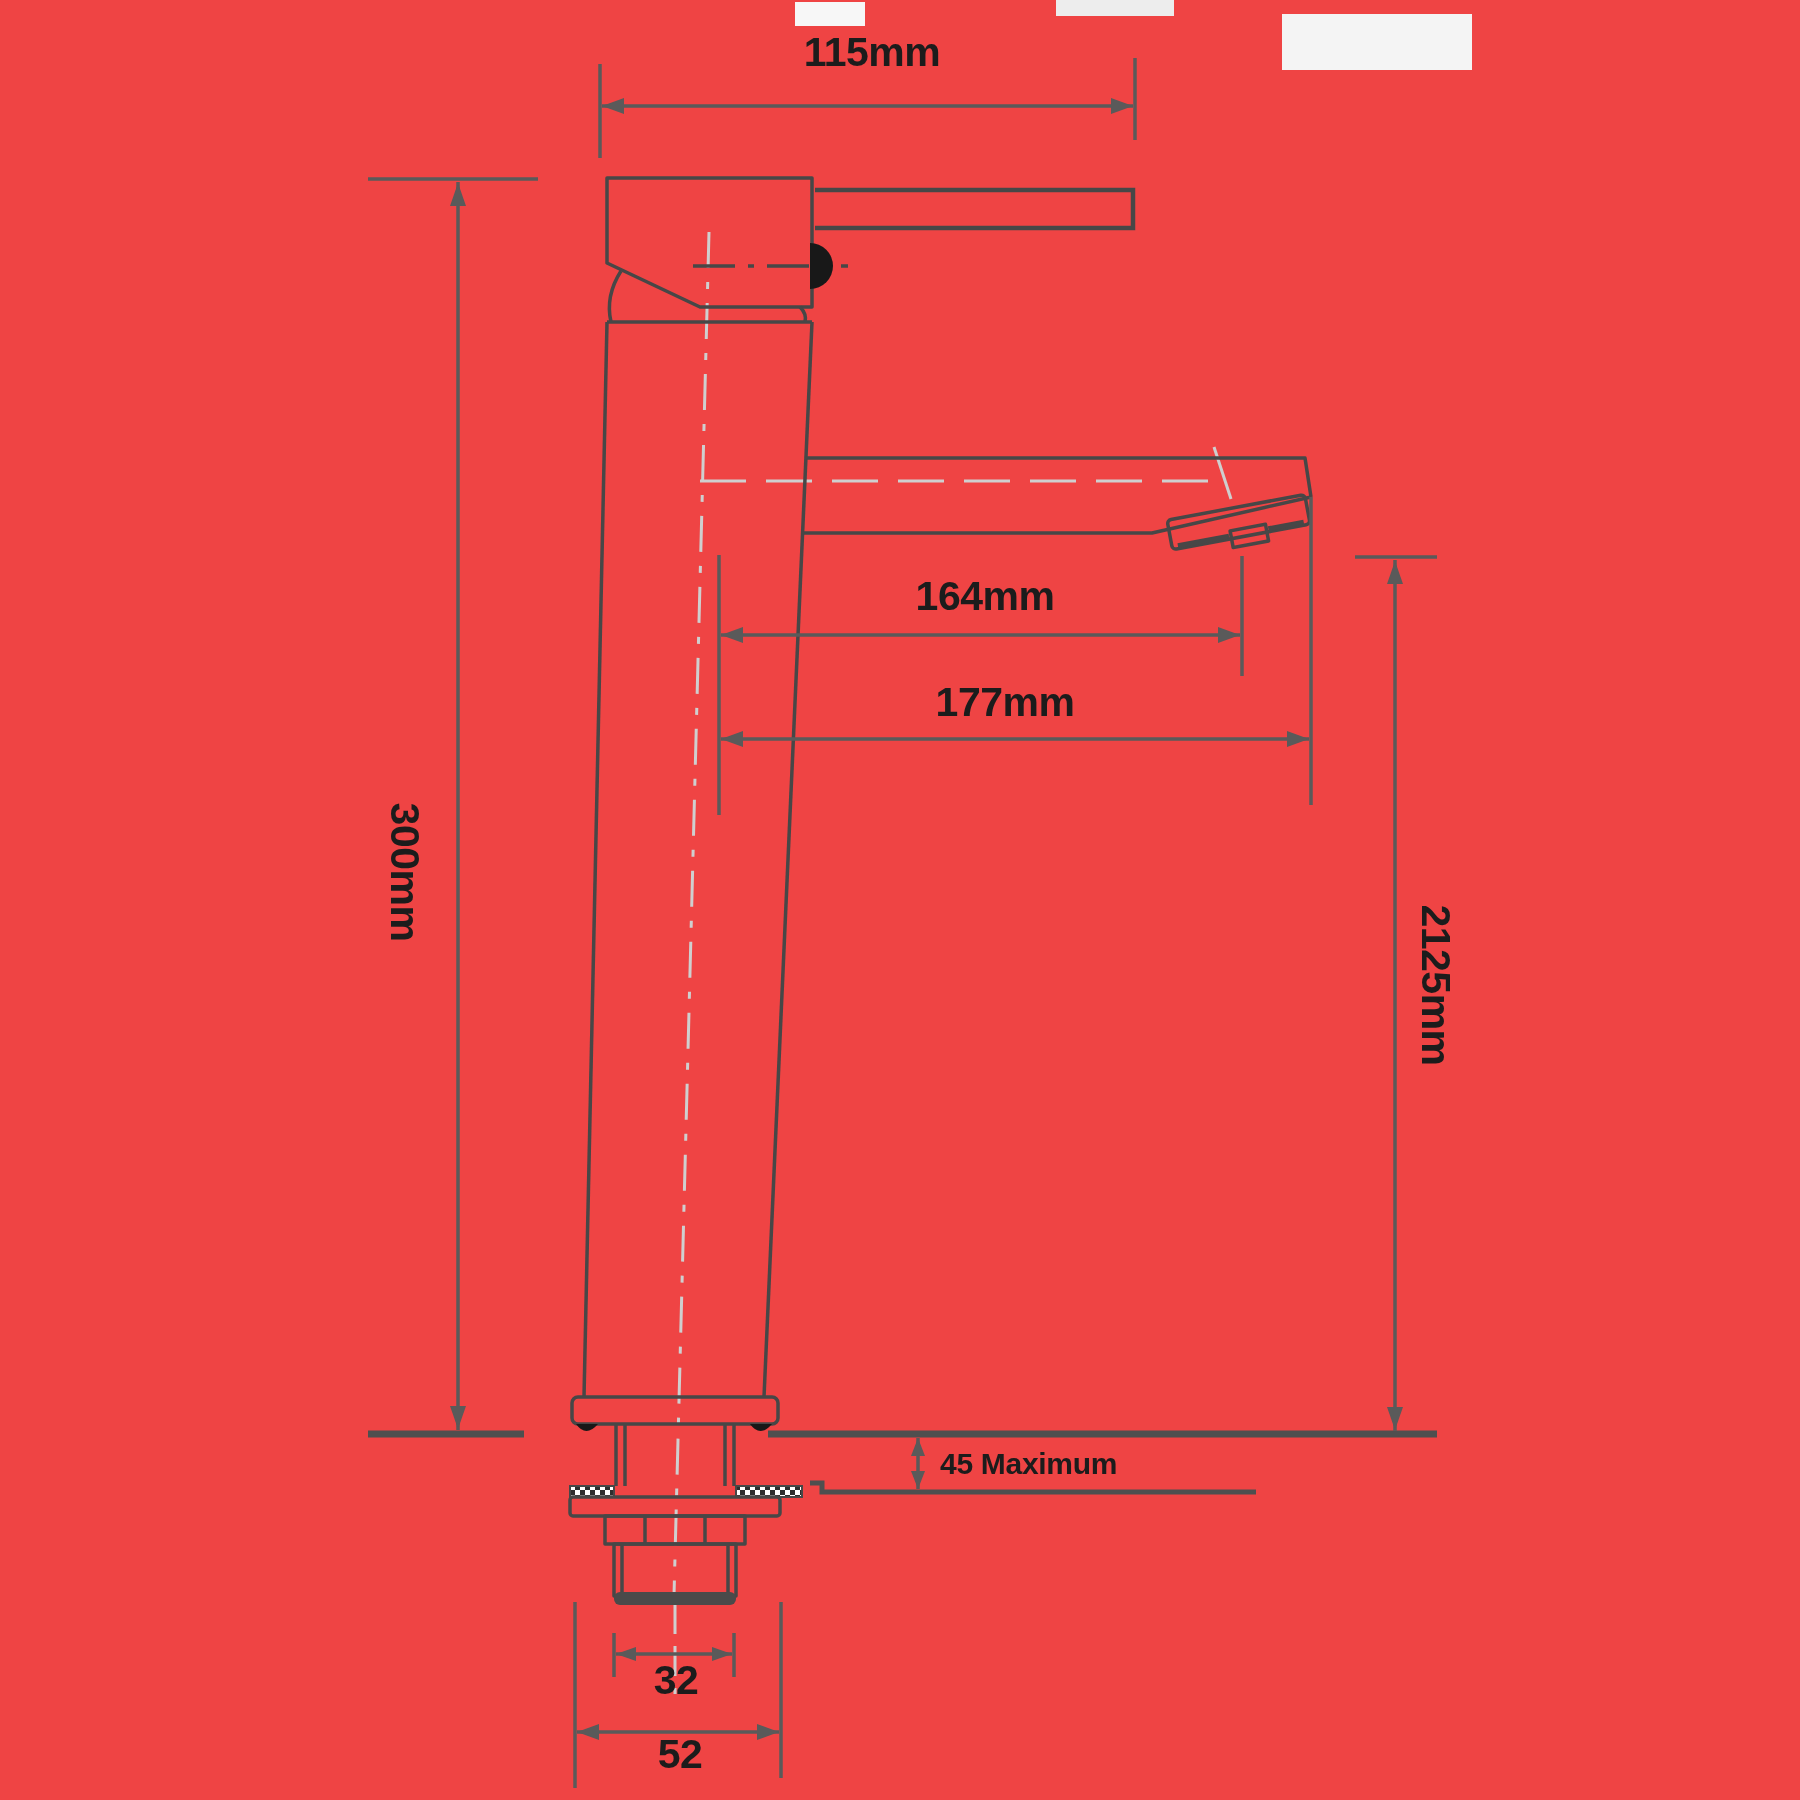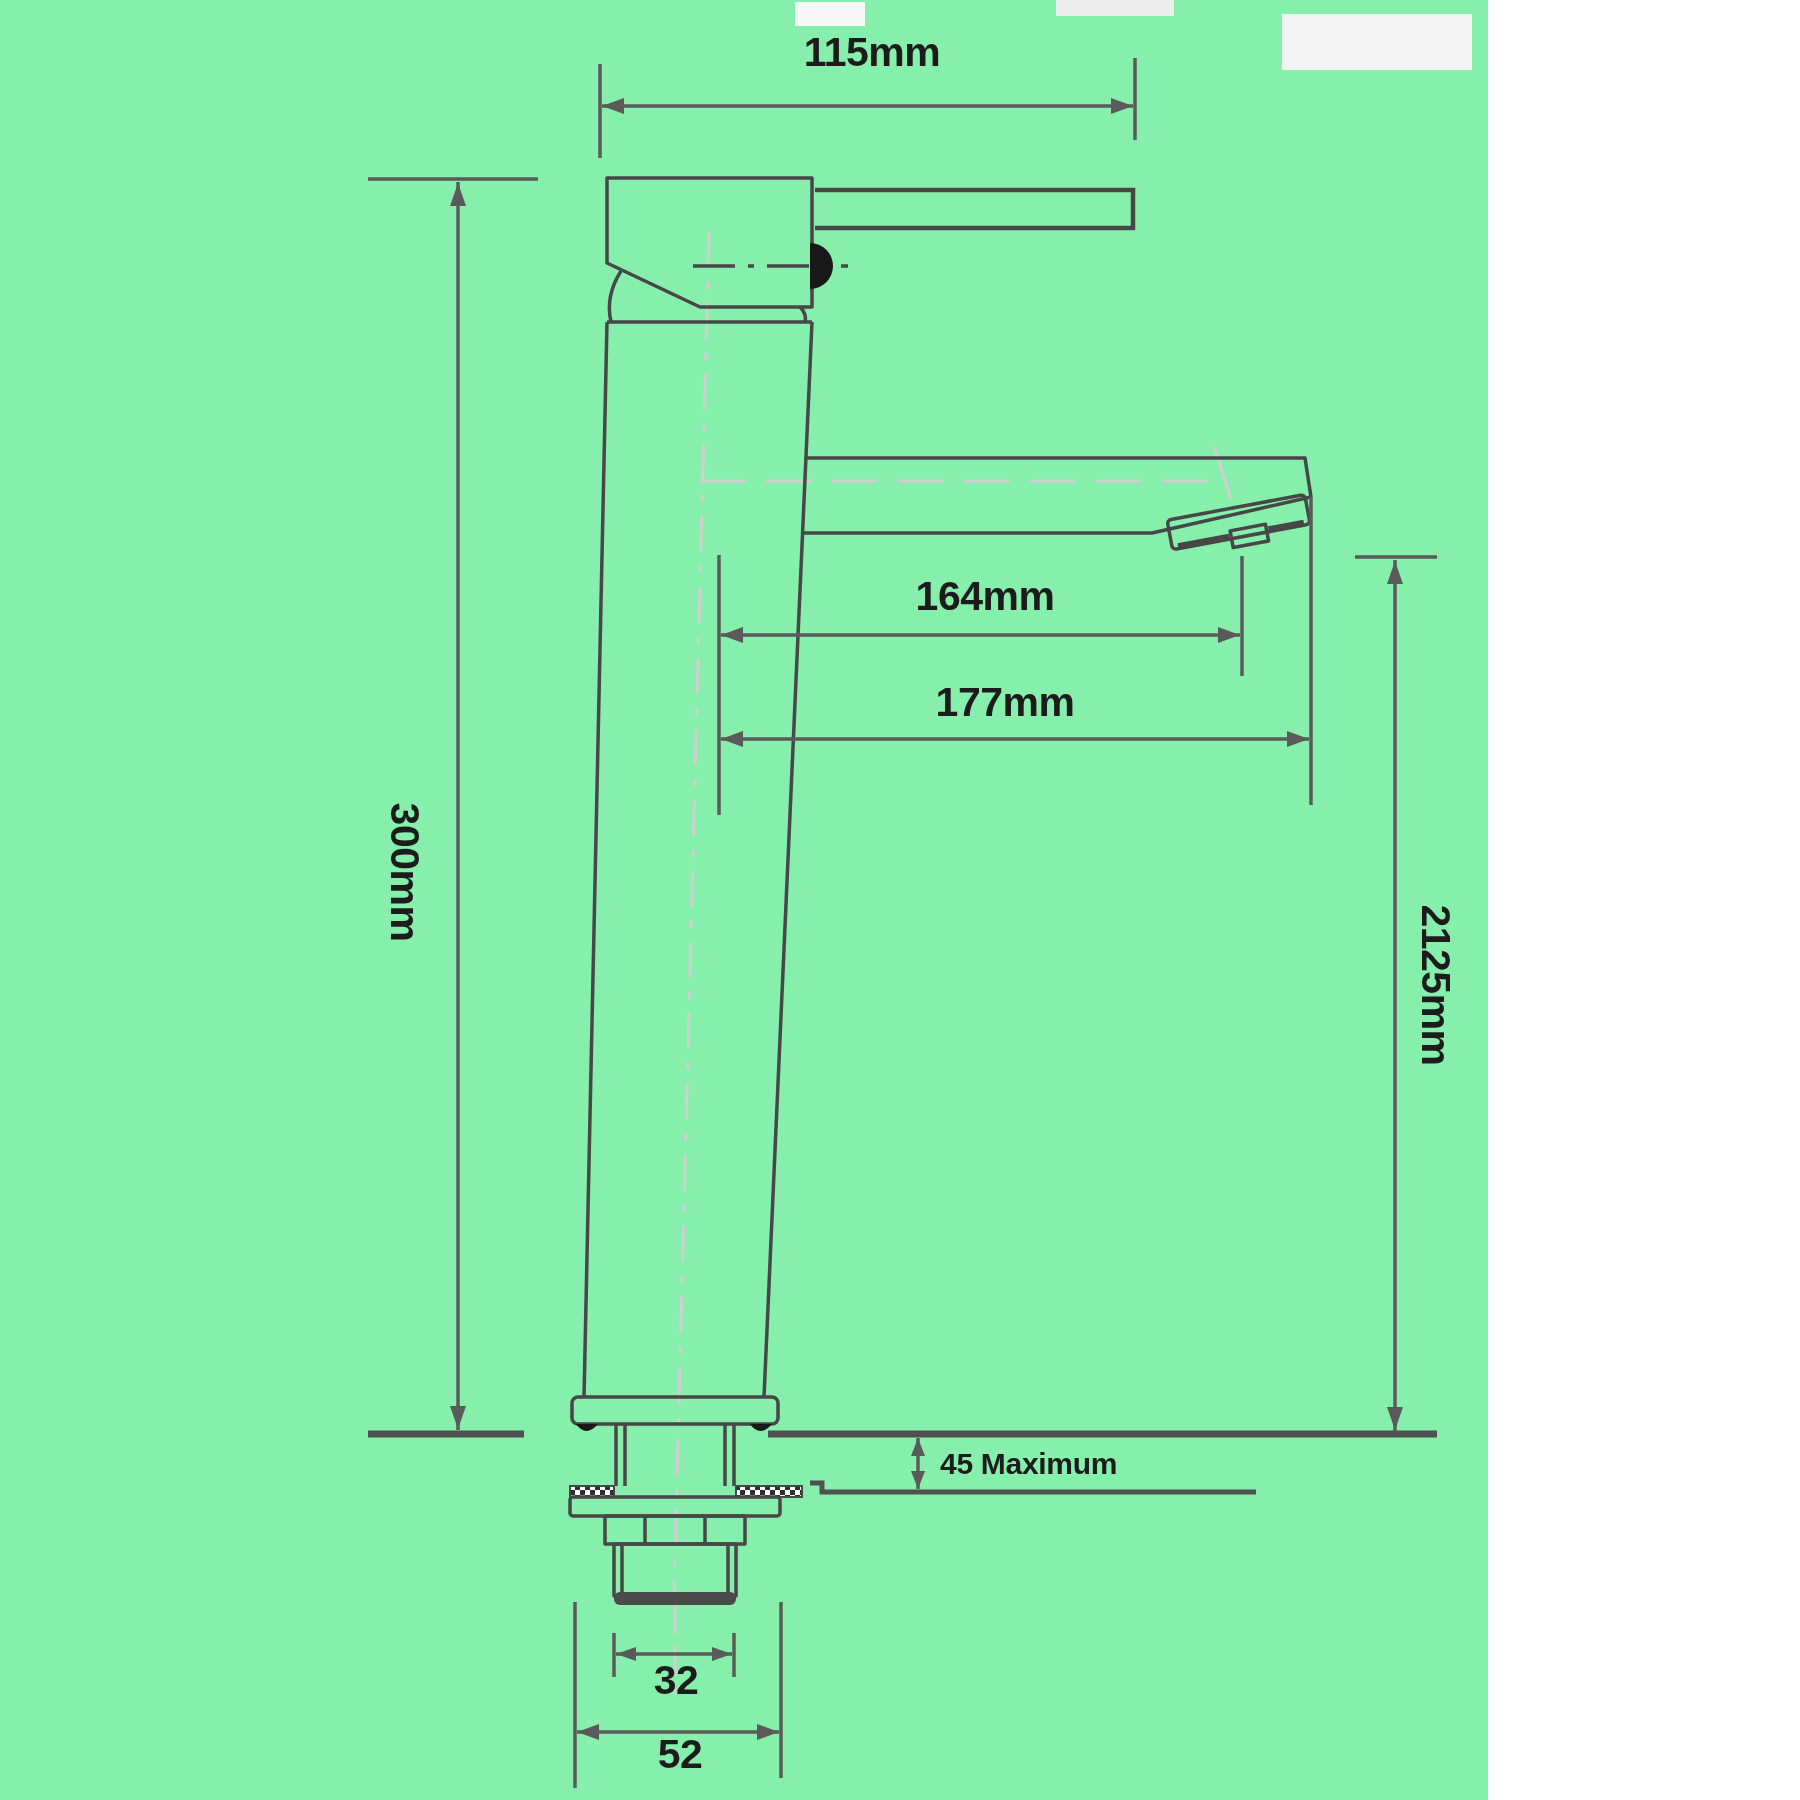--- a/index.html
+++ b/index.html
@@ -1,16 +1,16 @@
 <!DOCTYPE html>
 <html><head>
 <meta charset="utf-8">
 <style>
   html,body{margin:0;padding:0;background:#ffffff;}
-  .stage{position:relative;width:1488px;height:1800px;background:#86efac;overflow:hidden;
+  .stage{position:relative;width:1800px;height:1800px;background:#ef4444;overflow:hidden;
          font-family:"Liberation Sans", sans-serif;}
   svg{display:block}
   .dim-text{font-family:"Liberation Sans", sans-serif;font-size:41px;font-weight:600;
             fill:#1c1c1c;letter-spacing:-0.5px;}
   .dim-text-small{font-family:"Liberation Sans", sans-serif;font-size:30px;font-weight:600;
             fill:#1c1c1c;letter-spacing:-0.3px;}
   .draw{stroke:#474747;stroke-width:3.5;fill:none;stroke-linecap:butt;stroke-linejoin:round;}
   .draw-thick{stroke:#474747;stroke-width:4.5;fill:none;}
   .dimline{stroke:#5a5a5a;stroke-width:3.5;fill:none;}
   .deck{stroke:#4f4f4f;stroke-width:7;fill:none;}

